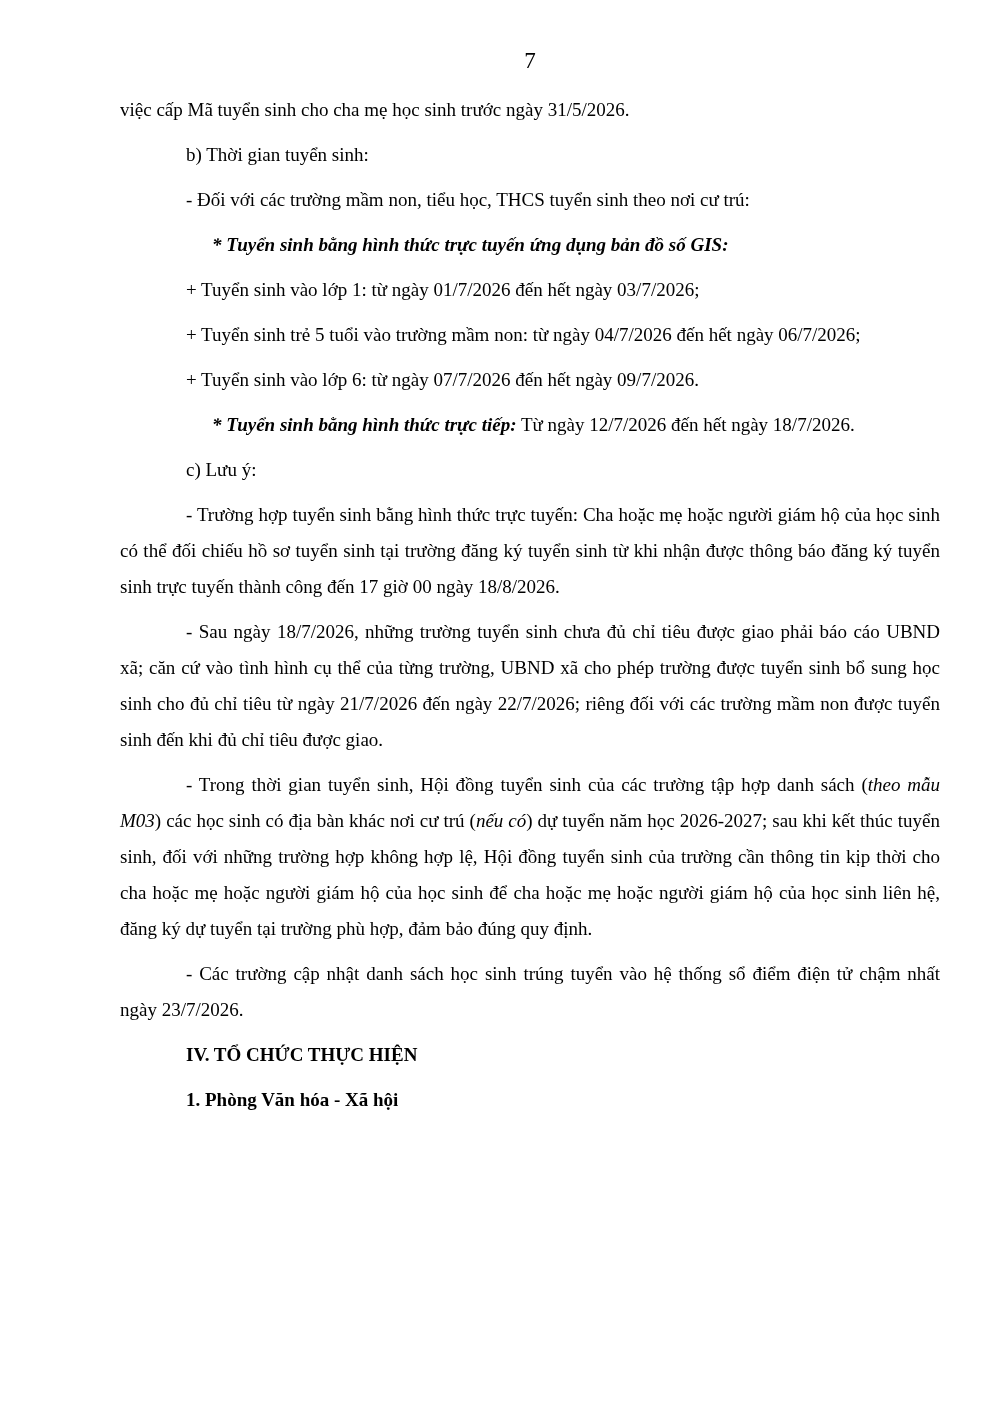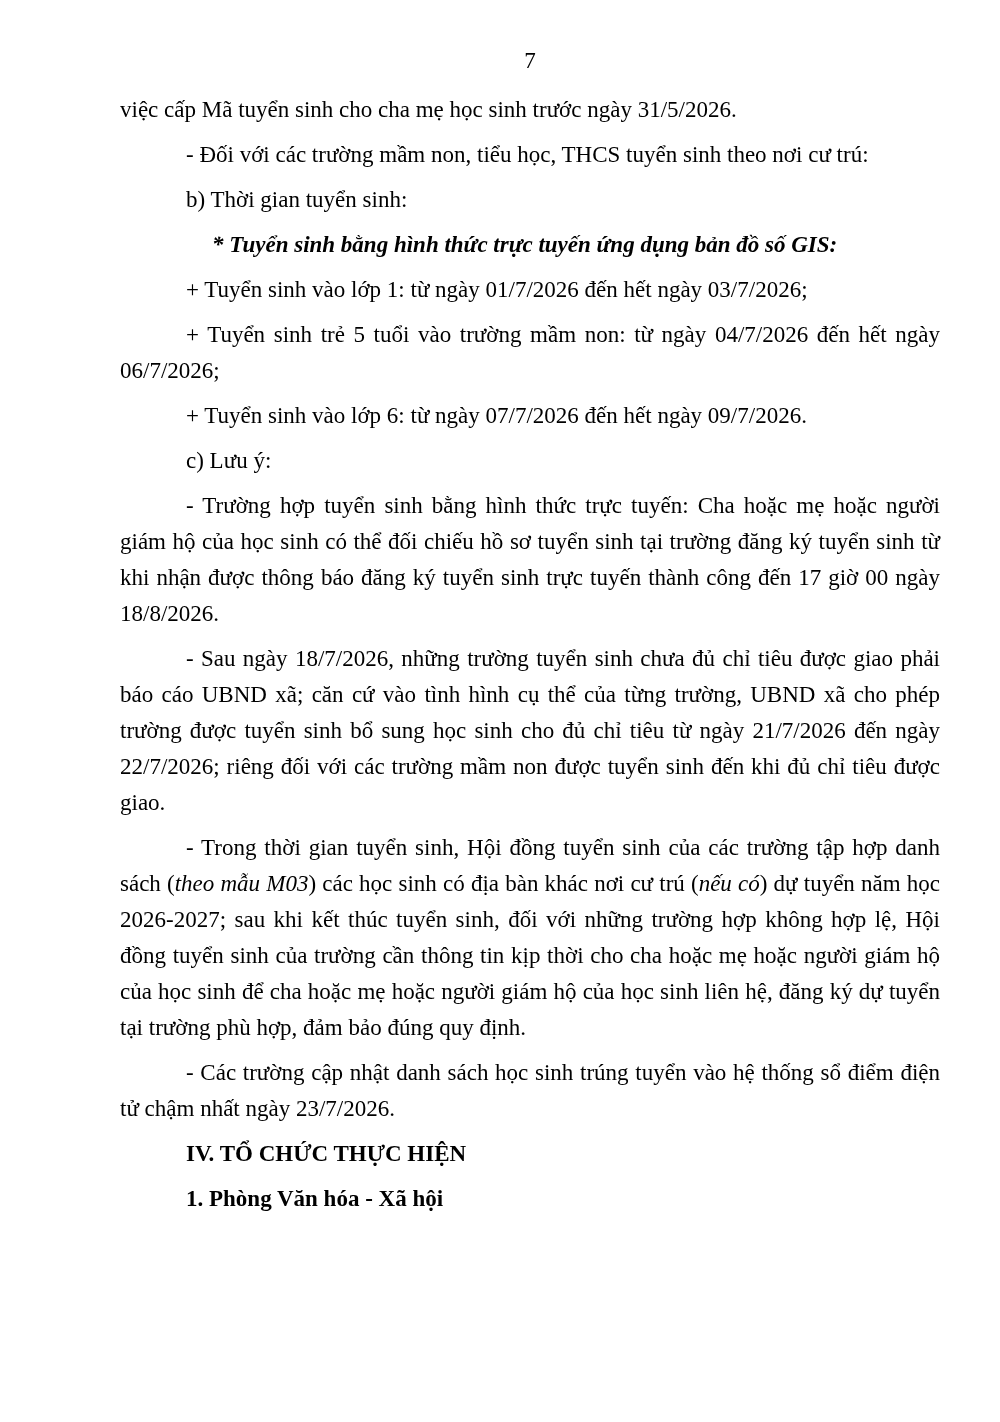--- a/index.html
+++ b/index.html
@@ -21,51 +21,52 @@
     padding: 46px 60px 0 120px;
   }
   .page-number {
     text-align: center;
     font-size: 23px;
     line-height: 30px;
     margin-bottom: 16px;
   }
   p.para {
     margin: 0 0 9px 0;
-    font-size: 23px;
+    font-size: 19px;
     line-height: 36px;
     text-align: justify;
     text-justify: inter-word;
   }
   p.indent { text-indent: 66px; }
   .b  { font-weight: bold; }
   .i  { font-style: italic; margin-top: 32px; }
   .bi { font-weight: bold; font-style: italic; margin-left: 26px; }
 </style>
 </head>
 <body>
 
 <div class="page">
 
   <div class="page-number">7</div>
 
   <p class="para"><span>việc cấp Mã tuyển sinh cho cha mẹ học sinh trước ngày 31/5/2026.</span></p>
 
+  <p class="para indent"><span>b) Thời gian tuyển sinh:</span></p>
+
   <p class="para indent"><span>- Đối với các trường mầm non, tiểu học, THCS tuyển sinh theo nơi cư trú:</span></p>
-
-  <p class="para indent"><span>b) Thời gian tuyển sinh:</span></p>
 
   <p class="para indent"><span class="bi">* Tuyển sinh bằng hình thức trực tuyến ứng dụng bản đồ số GIS:</span></p>
 
   <p class="para indent"><span>+ Tuyển sinh vào lớp 1: từ ngày 01/7/2026 đến hết ngày 03/7/2026;</span></p>
 
   <p class="para indent"><span>+ Tuyển sinh trẻ 5 tuổi vào trường mầm non: từ ngày 04/7/2026 đến hết ngày 06/7/2026;</span></p>
 
   <p class="para indent"><span>+ Tuyển sinh vào lớp 6: từ ngày 07/7/2026 đến hết ngày 09/7/2026.</span></p>
 
+  <p class="para indent"><span class="bi">* Tuyển sinh bằng hình thức trực tiếp:</span><span> Từ ngày 12/7/2026 đến hết ngày 18/7/2026.</span></p>
 
   <p class="para indent"><span>c) Lưu ý:</span></p>
 
   <p class="para indent"><span>- Trường hợp tuyển sinh bằng hình thức trực tuyến: Cha hoặc mẹ hoặc người giám hộ của học sinh có thể đối chiếu hồ sơ tuyển sinh tại trường đăng ký tuyển sinh từ khi nhận được thông báo đăng ký tuyển sinh trực tuyến thành công đến 17 giờ 00 ngày 18/8/2026.</span></p>
 
   <p class="para indent"><span>- Sau ngày 18/7/2026, những trường tuyển sinh chưa đủ chỉ tiêu được giao phải báo cáo UBND xã; căn cứ vào tình hình cụ thể của từng trường, UBND xã cho phép trường được tuyển sinh bổ sung học sinh cho đủ chỉ tiêu từ ngày 21/7/2026 đến ngày 22/7/2026; riêng đối với các trường mầm non được tuyển sinh đến khi đủ chỉ tiêu được giao.</span></p>
 
   <p class="para indent"><span>- Trong thời gian tuyển sinh, Hội đồng tuyển sinh của các trường tập hợp danh sách (</span><span class="i">theo mẫu M03</span><span>) các học sinh có địa bàn khác nơi cư trú (</span><span class="i">nếu có</span><span>) dự tuyển năm học 2026-2027; sau khi kết thúc tuyển sinh, đối với những trường hợp không hợp lệ, Hội đồng tuyển sinh của trường cần thông tin kịp thời cho cha hoặc mẹ hoặc người giám hộ của học sinh để cha hoặc mẹ hoặc người giám hộ của học sinh liên hệ, đăng ký dự tuyển tại trường phù hợp, đảm bảo đúng quy định.</span></p>
 
   <p class="para indent"><span>- Các trường cập nhật danh sách học sinh trúng tuyển vào hệ thống sổ điểm điện tử chậm nhất ngày 23/7/2026.</span></p>

